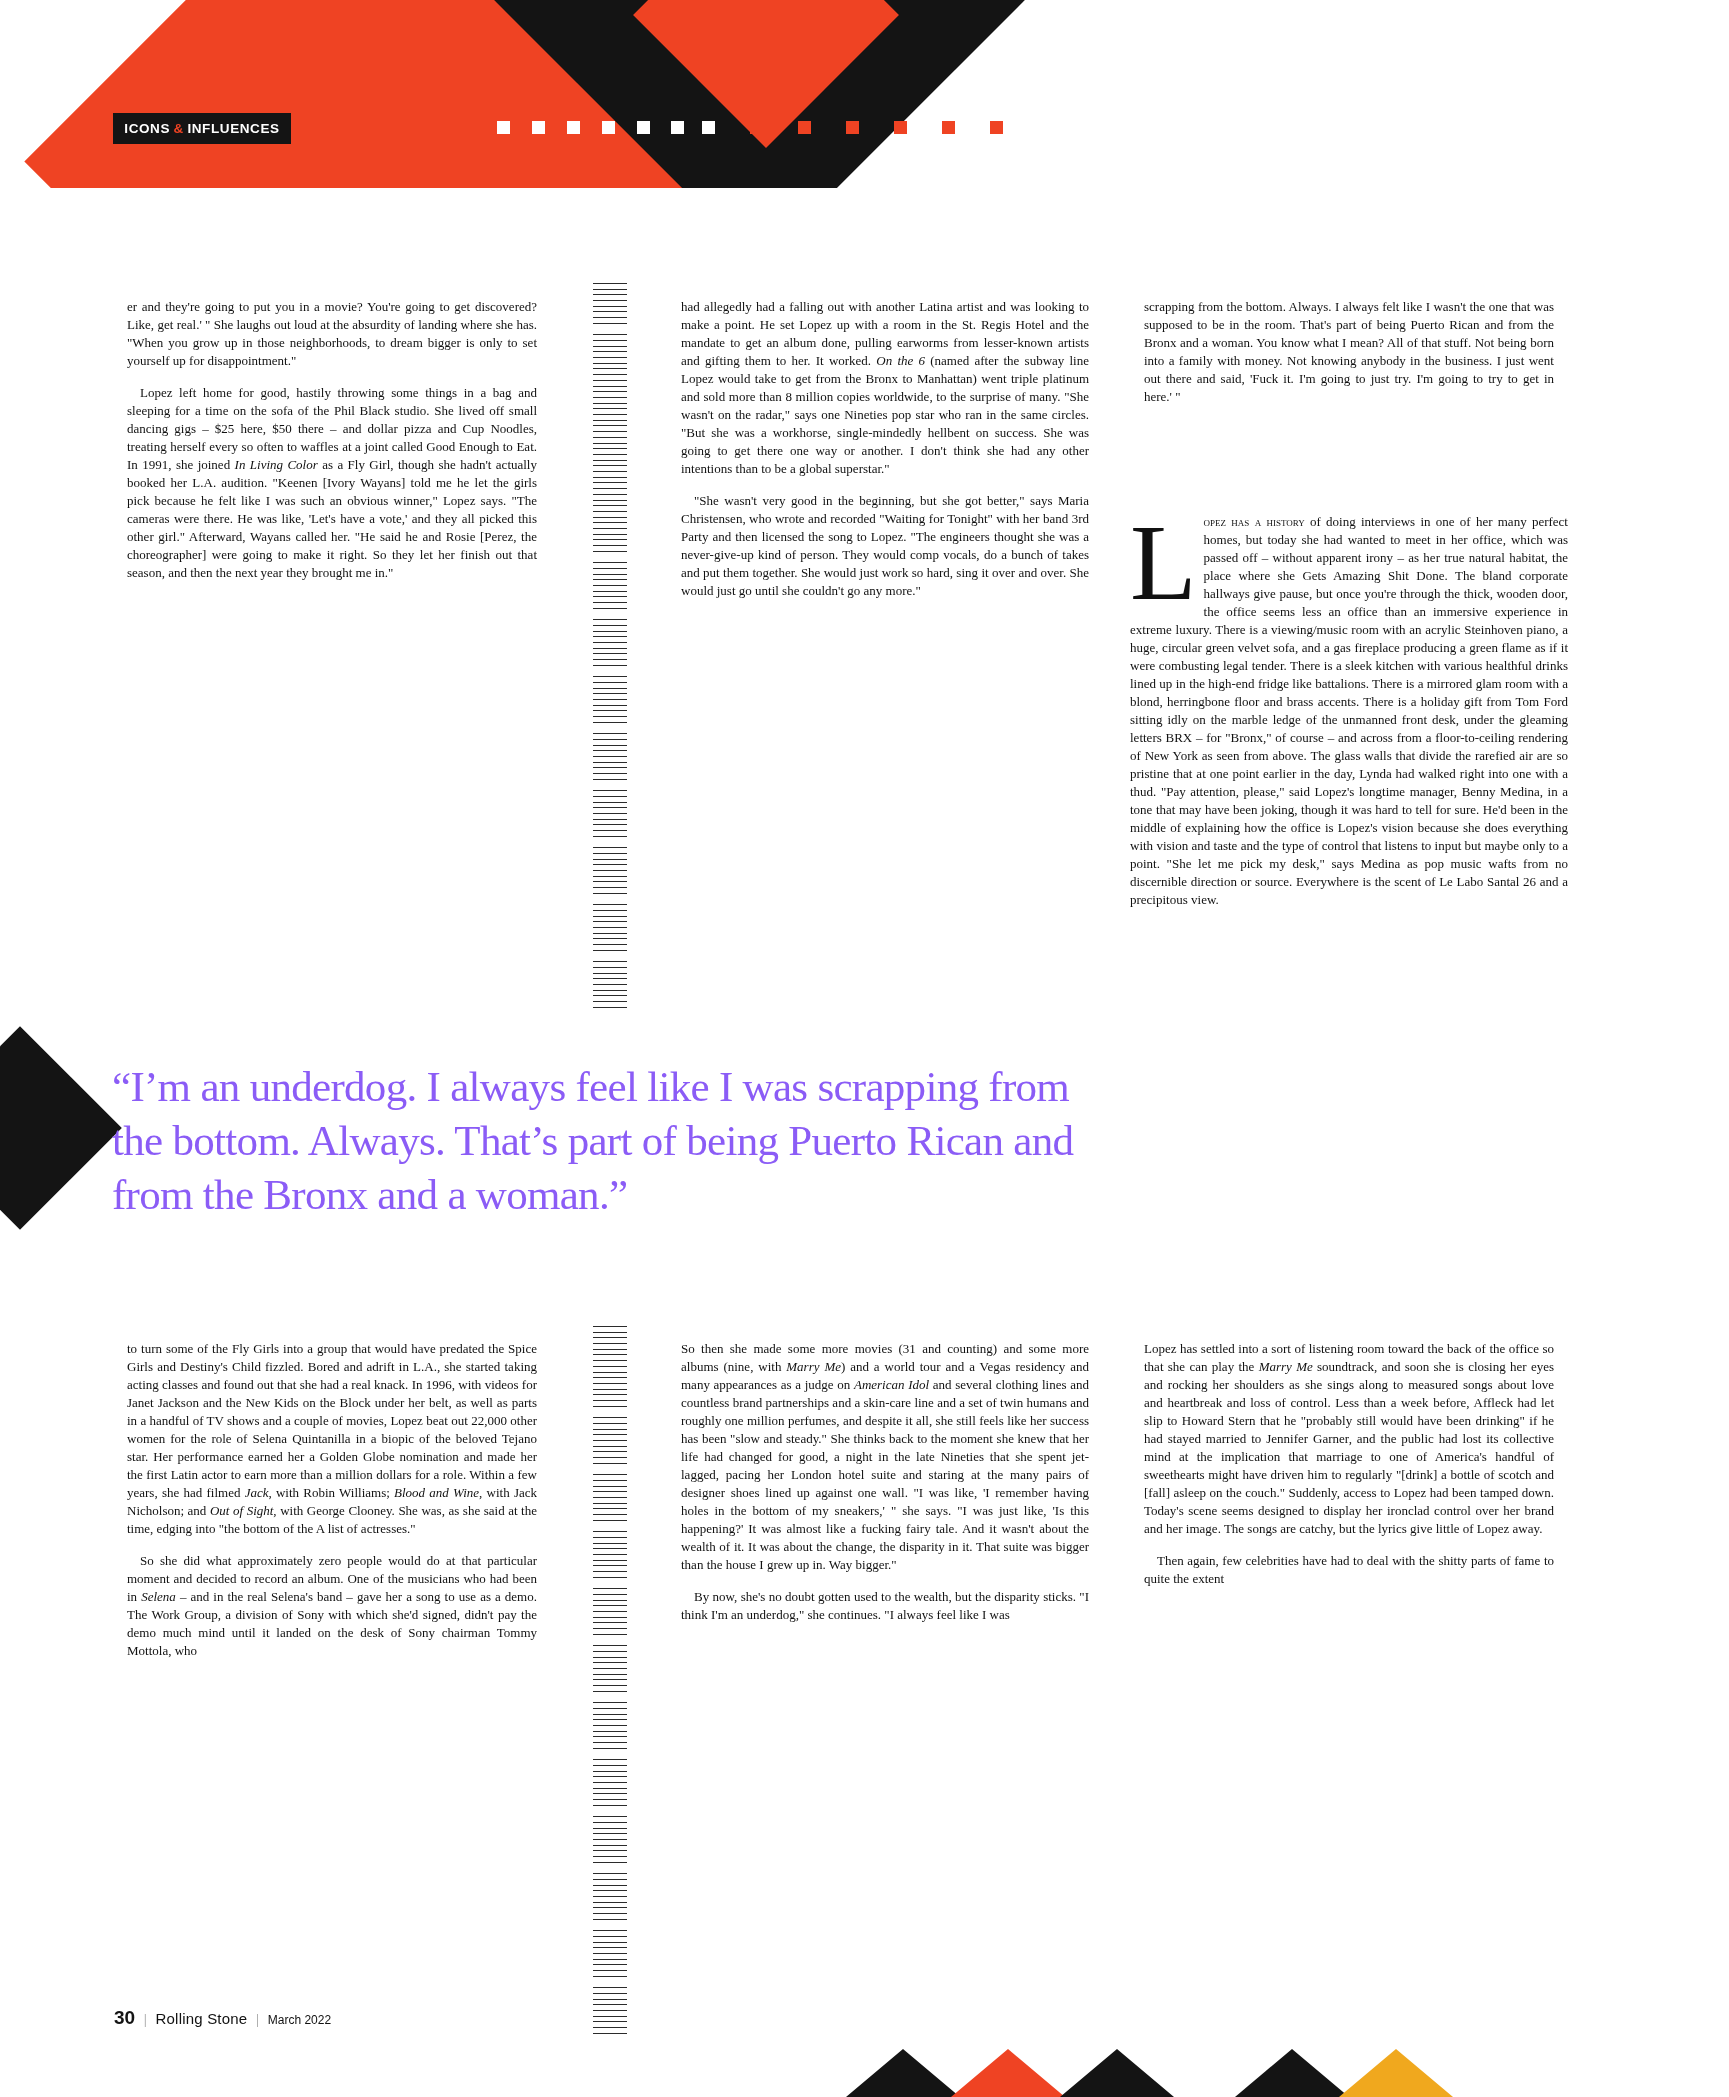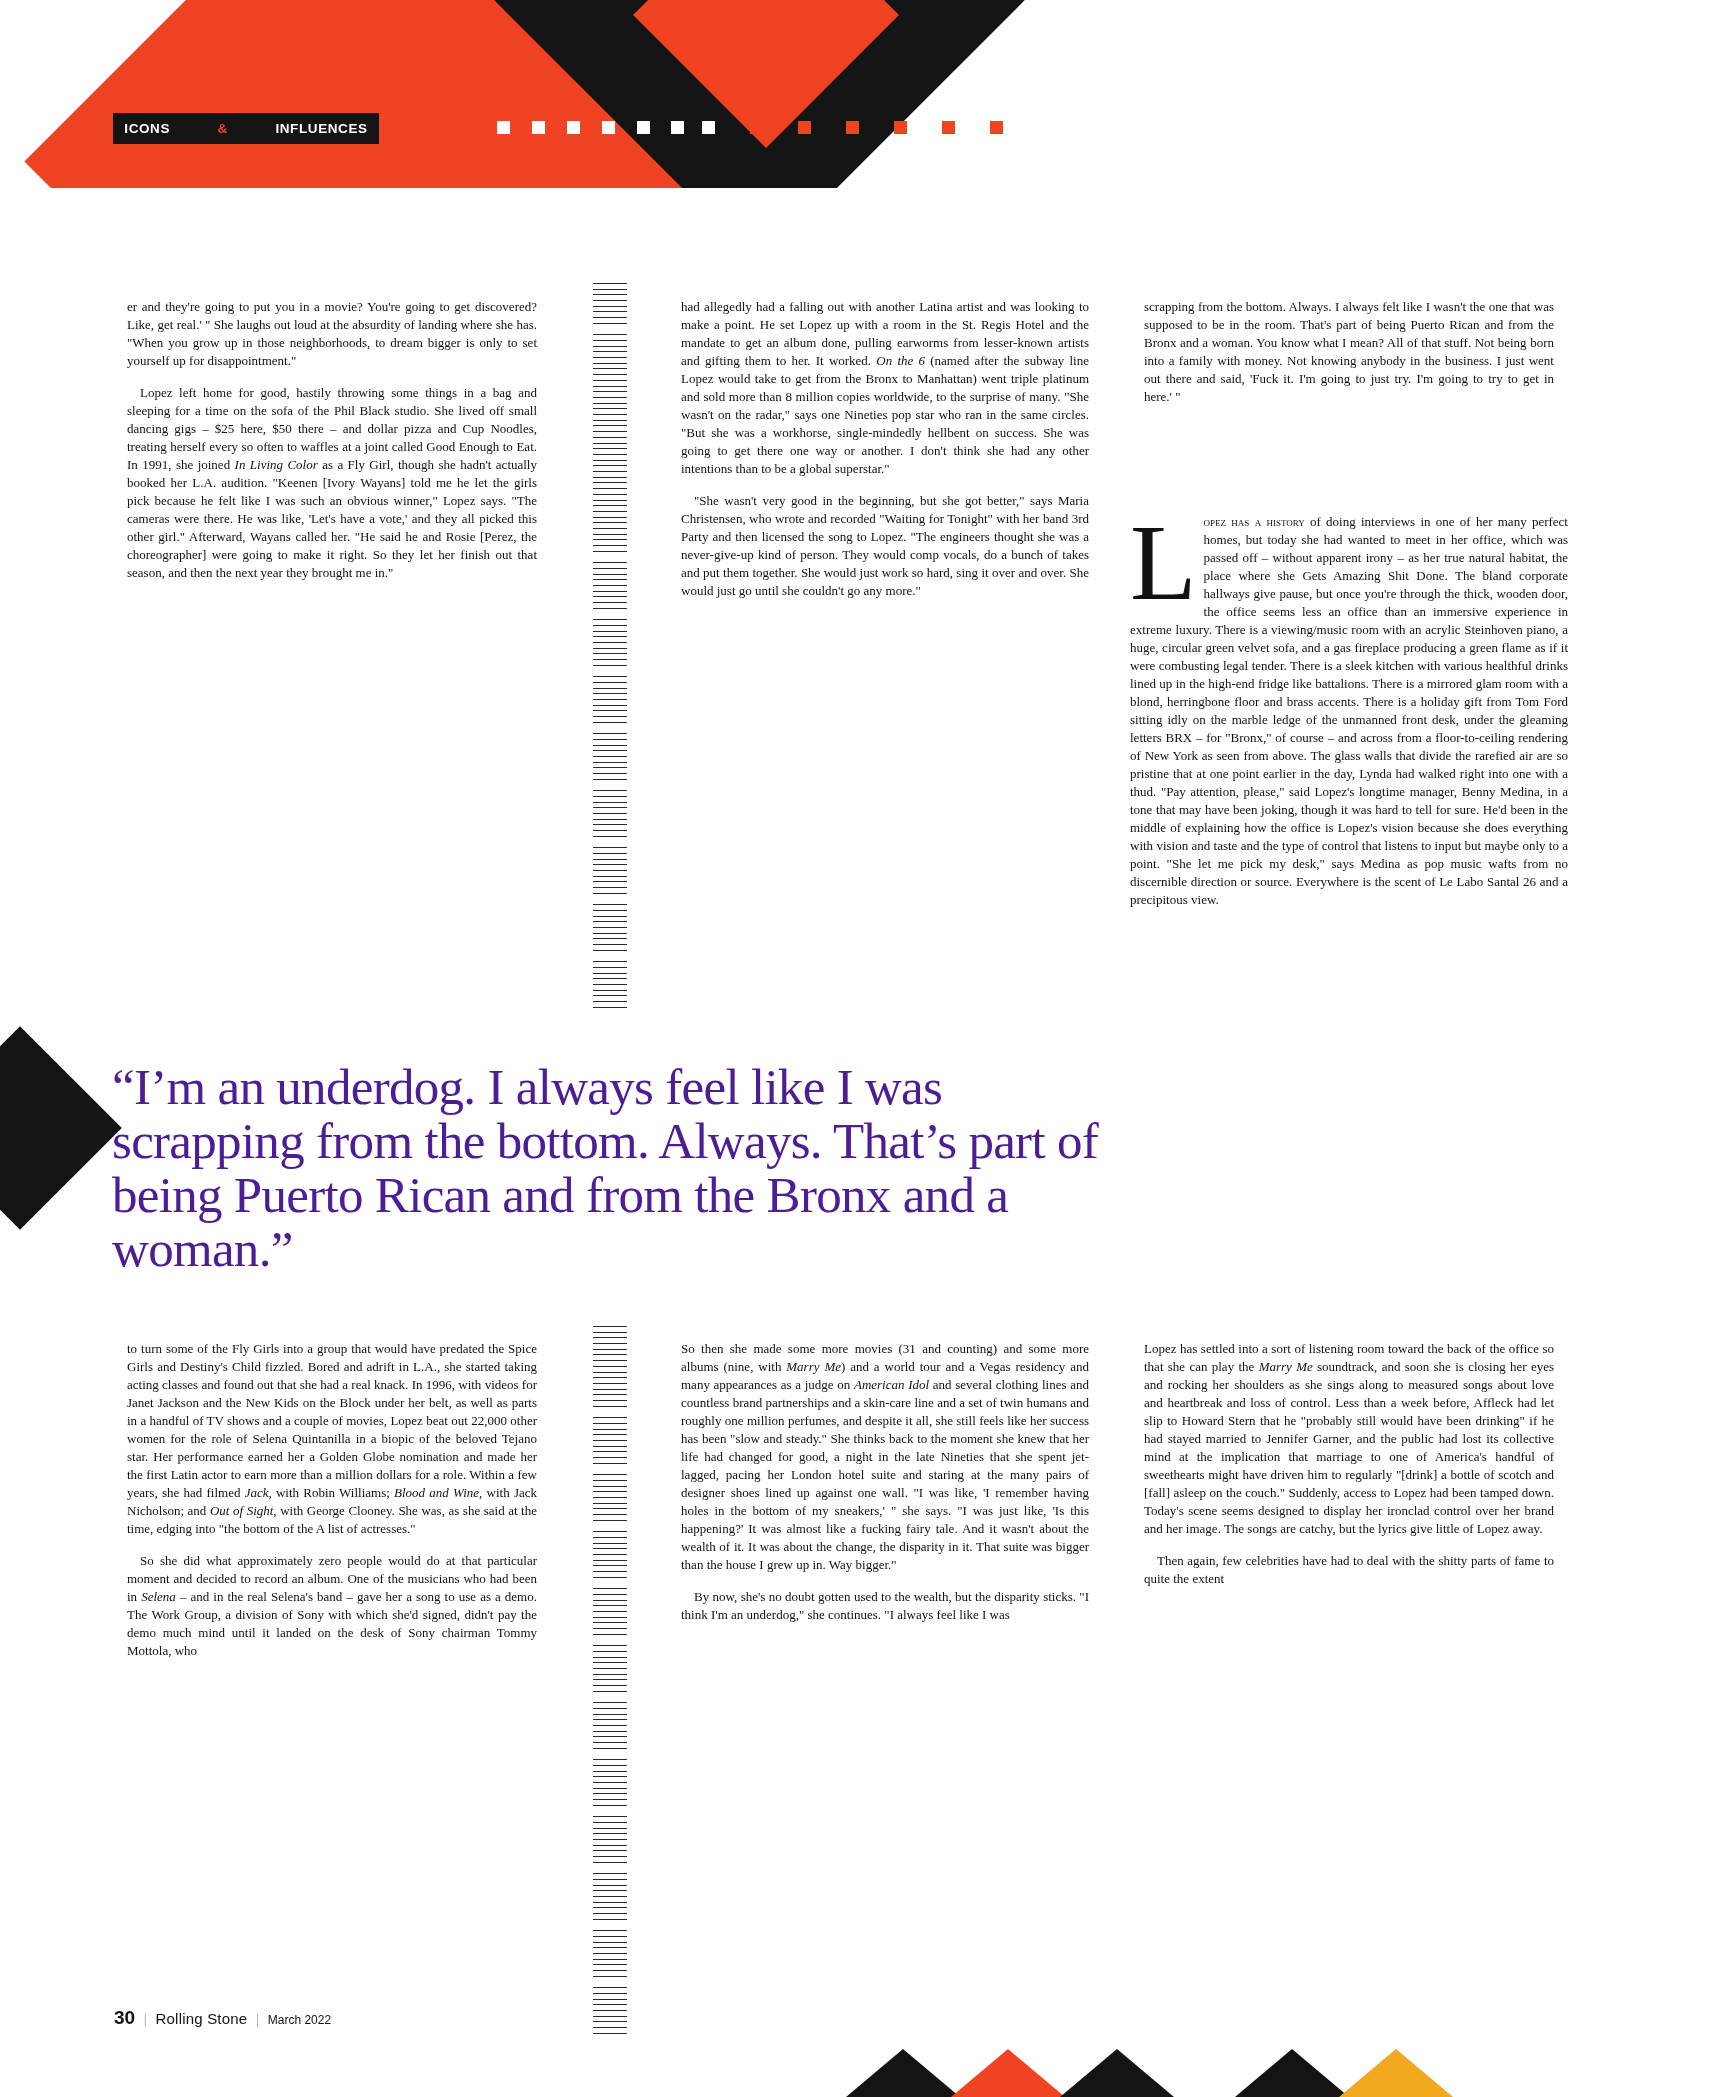--- a/index.html
+++ b/index.html
@@ -51,21 +51,20 @@
   .tag-box {
     position: absolute;
     left: 113px; top: 113px;
     height: 31px;
     background: #141414;
     color: #ffffff;
     display: flex;
     align-items: center;
     padding: 0 11.3px;
     letter-spacing: 0.6px;
-    gap: 44px;
   }
   .tag-box .t1, .tag-box .t3 {
     font-family: "Liberation Sans", sans-serif;
     font-weight: bold;
     font-size: 13.5px;
   }
   .tag-box .t2 {
     font-family: "Liberation Sans", sans-serif;
     font-weight: bold;
     font-size: 13.5px;
@@ -139,24 +138,24 @@
   }
   .rule-a { left: 593px; top: 283px;  height: 733px; }
   .rule-b { left: 593px; top: 1326px; height: 711px; }
 
   
   .pullquote {
     position: absolute;
     left: 112px; top: 1060px;
     width: 1003px;
     font-family: "Liberation Serif", serif;
-    font-size: 51px;
+    font-size: 43px;
     line-height: 54px;
     letter-spacing: -0.7px;
-    color: #4c1d95;
+    color: #8b5cf6;
   }
   .credit-wrap {
     position: absolute;
     left: 1597px; top: 1331px;
     height: 633px; width: 17.4px;
   }
 
   
   .footer {
     position: absolute;

